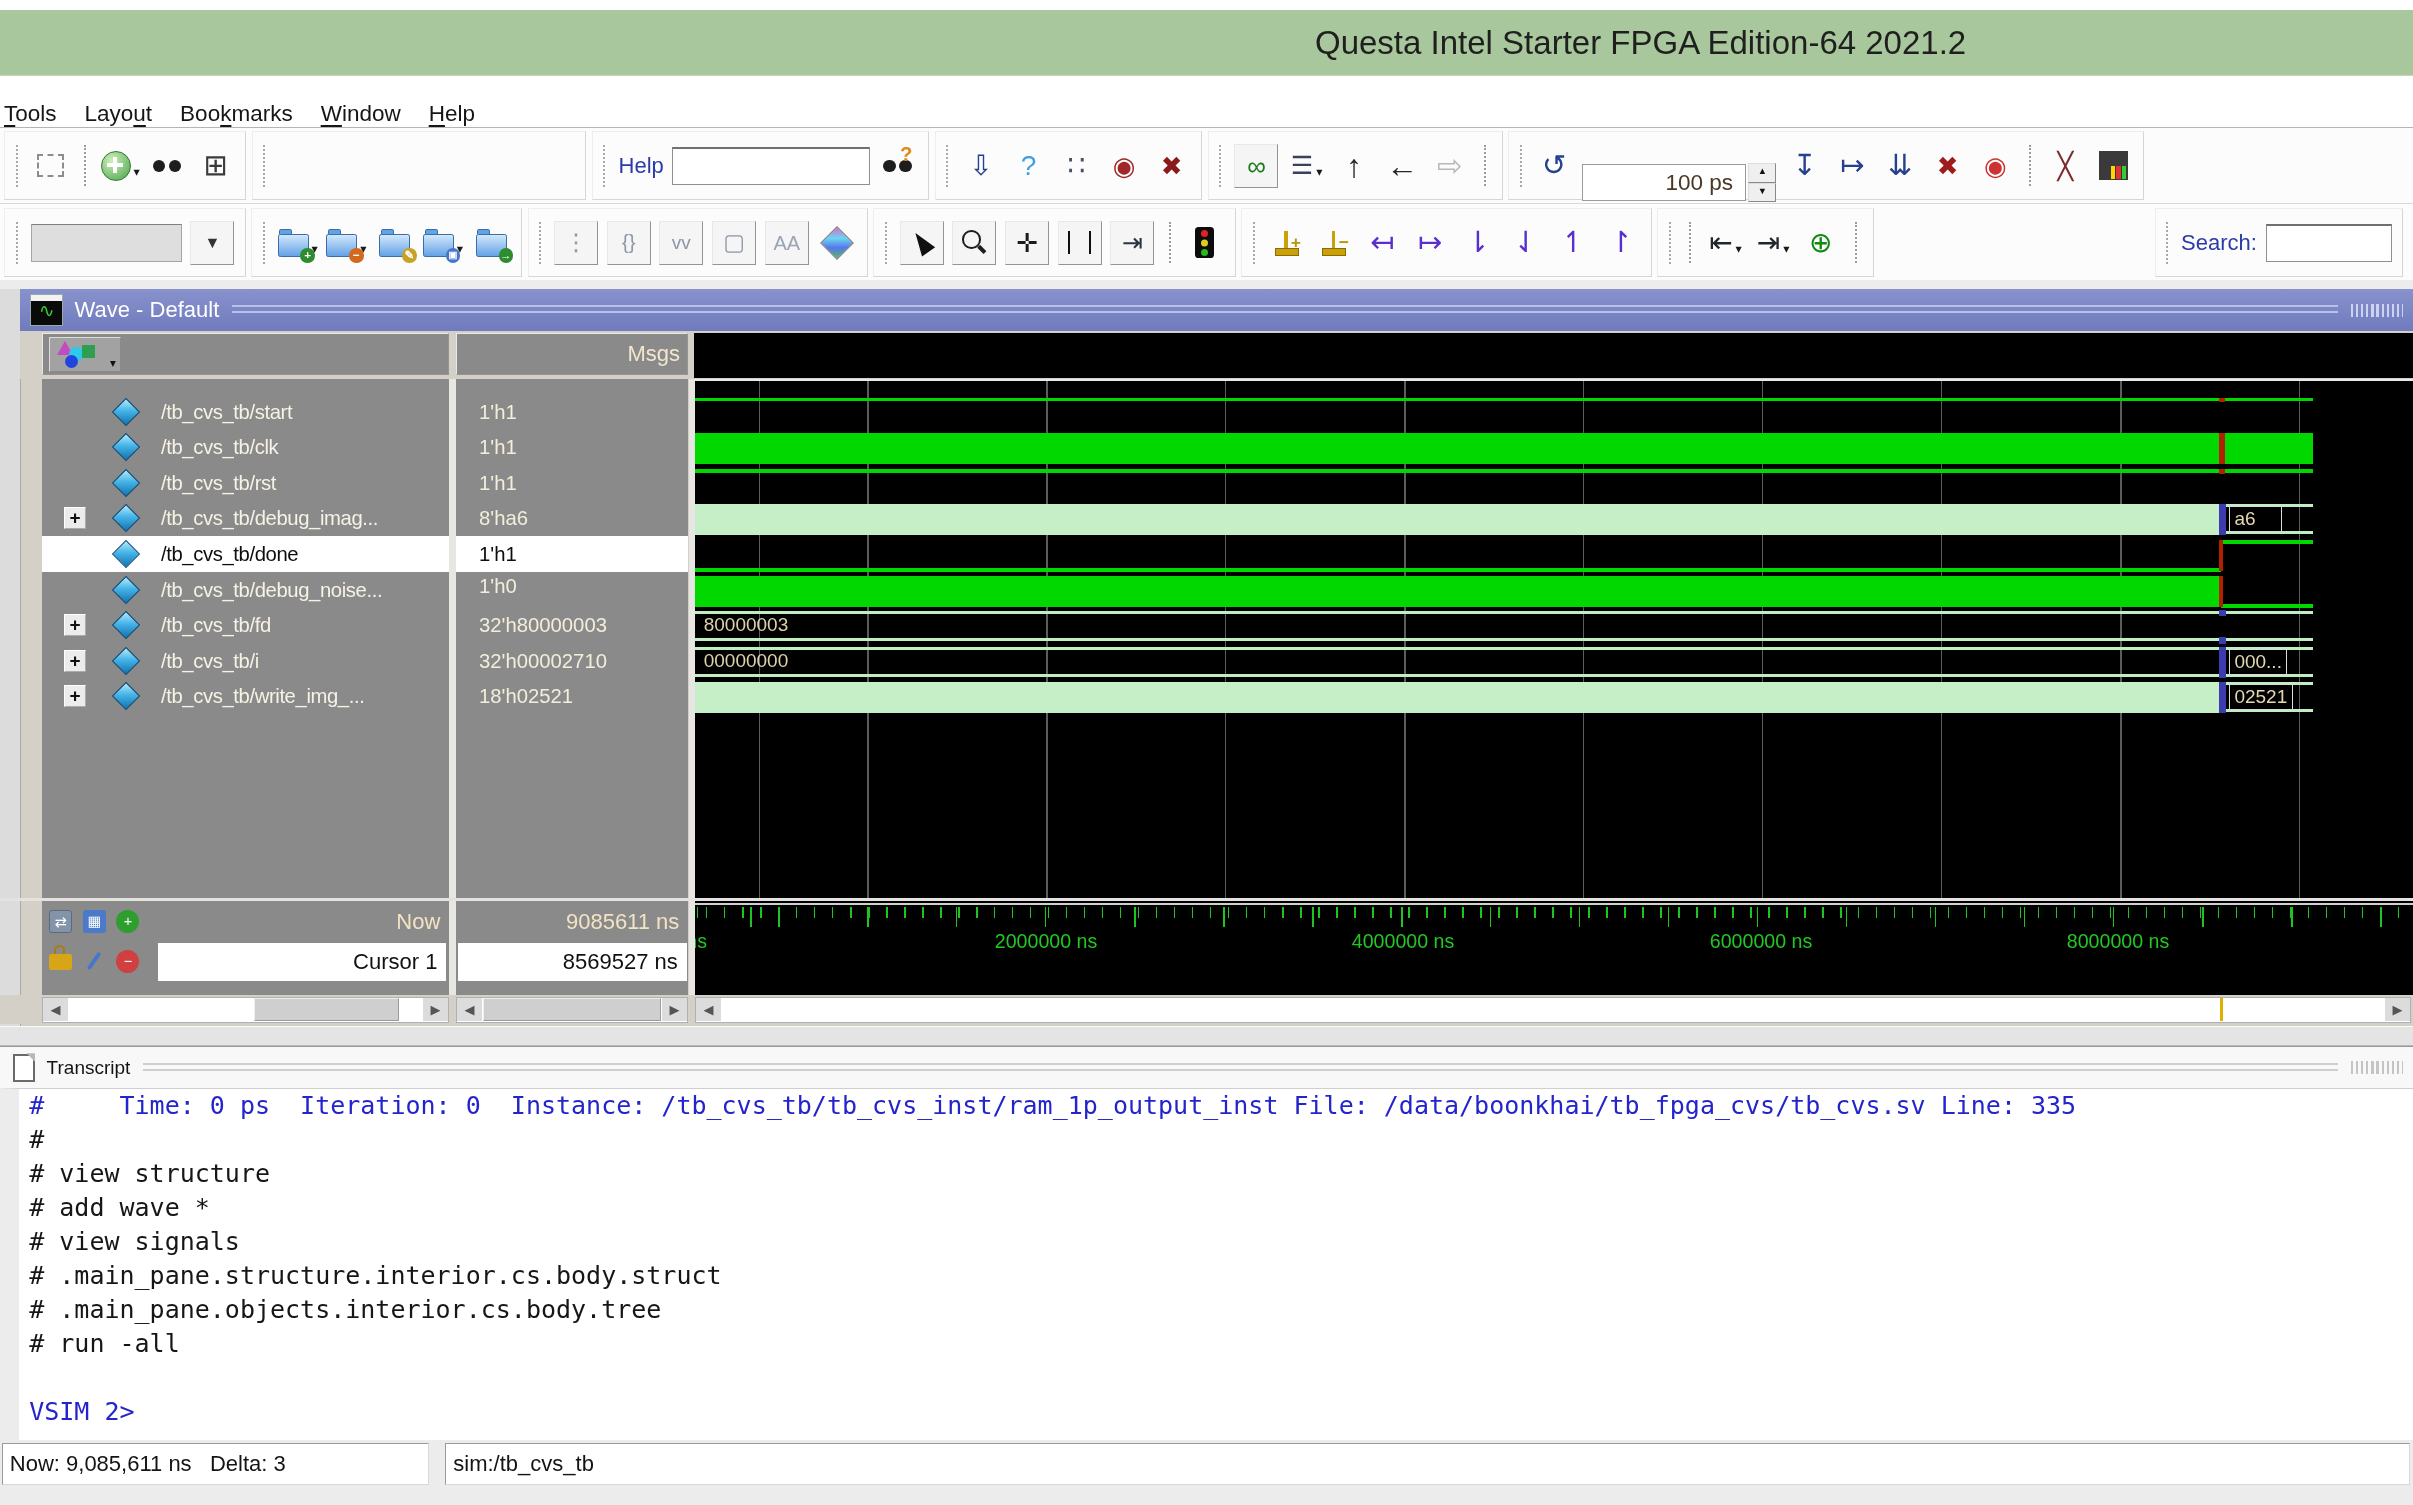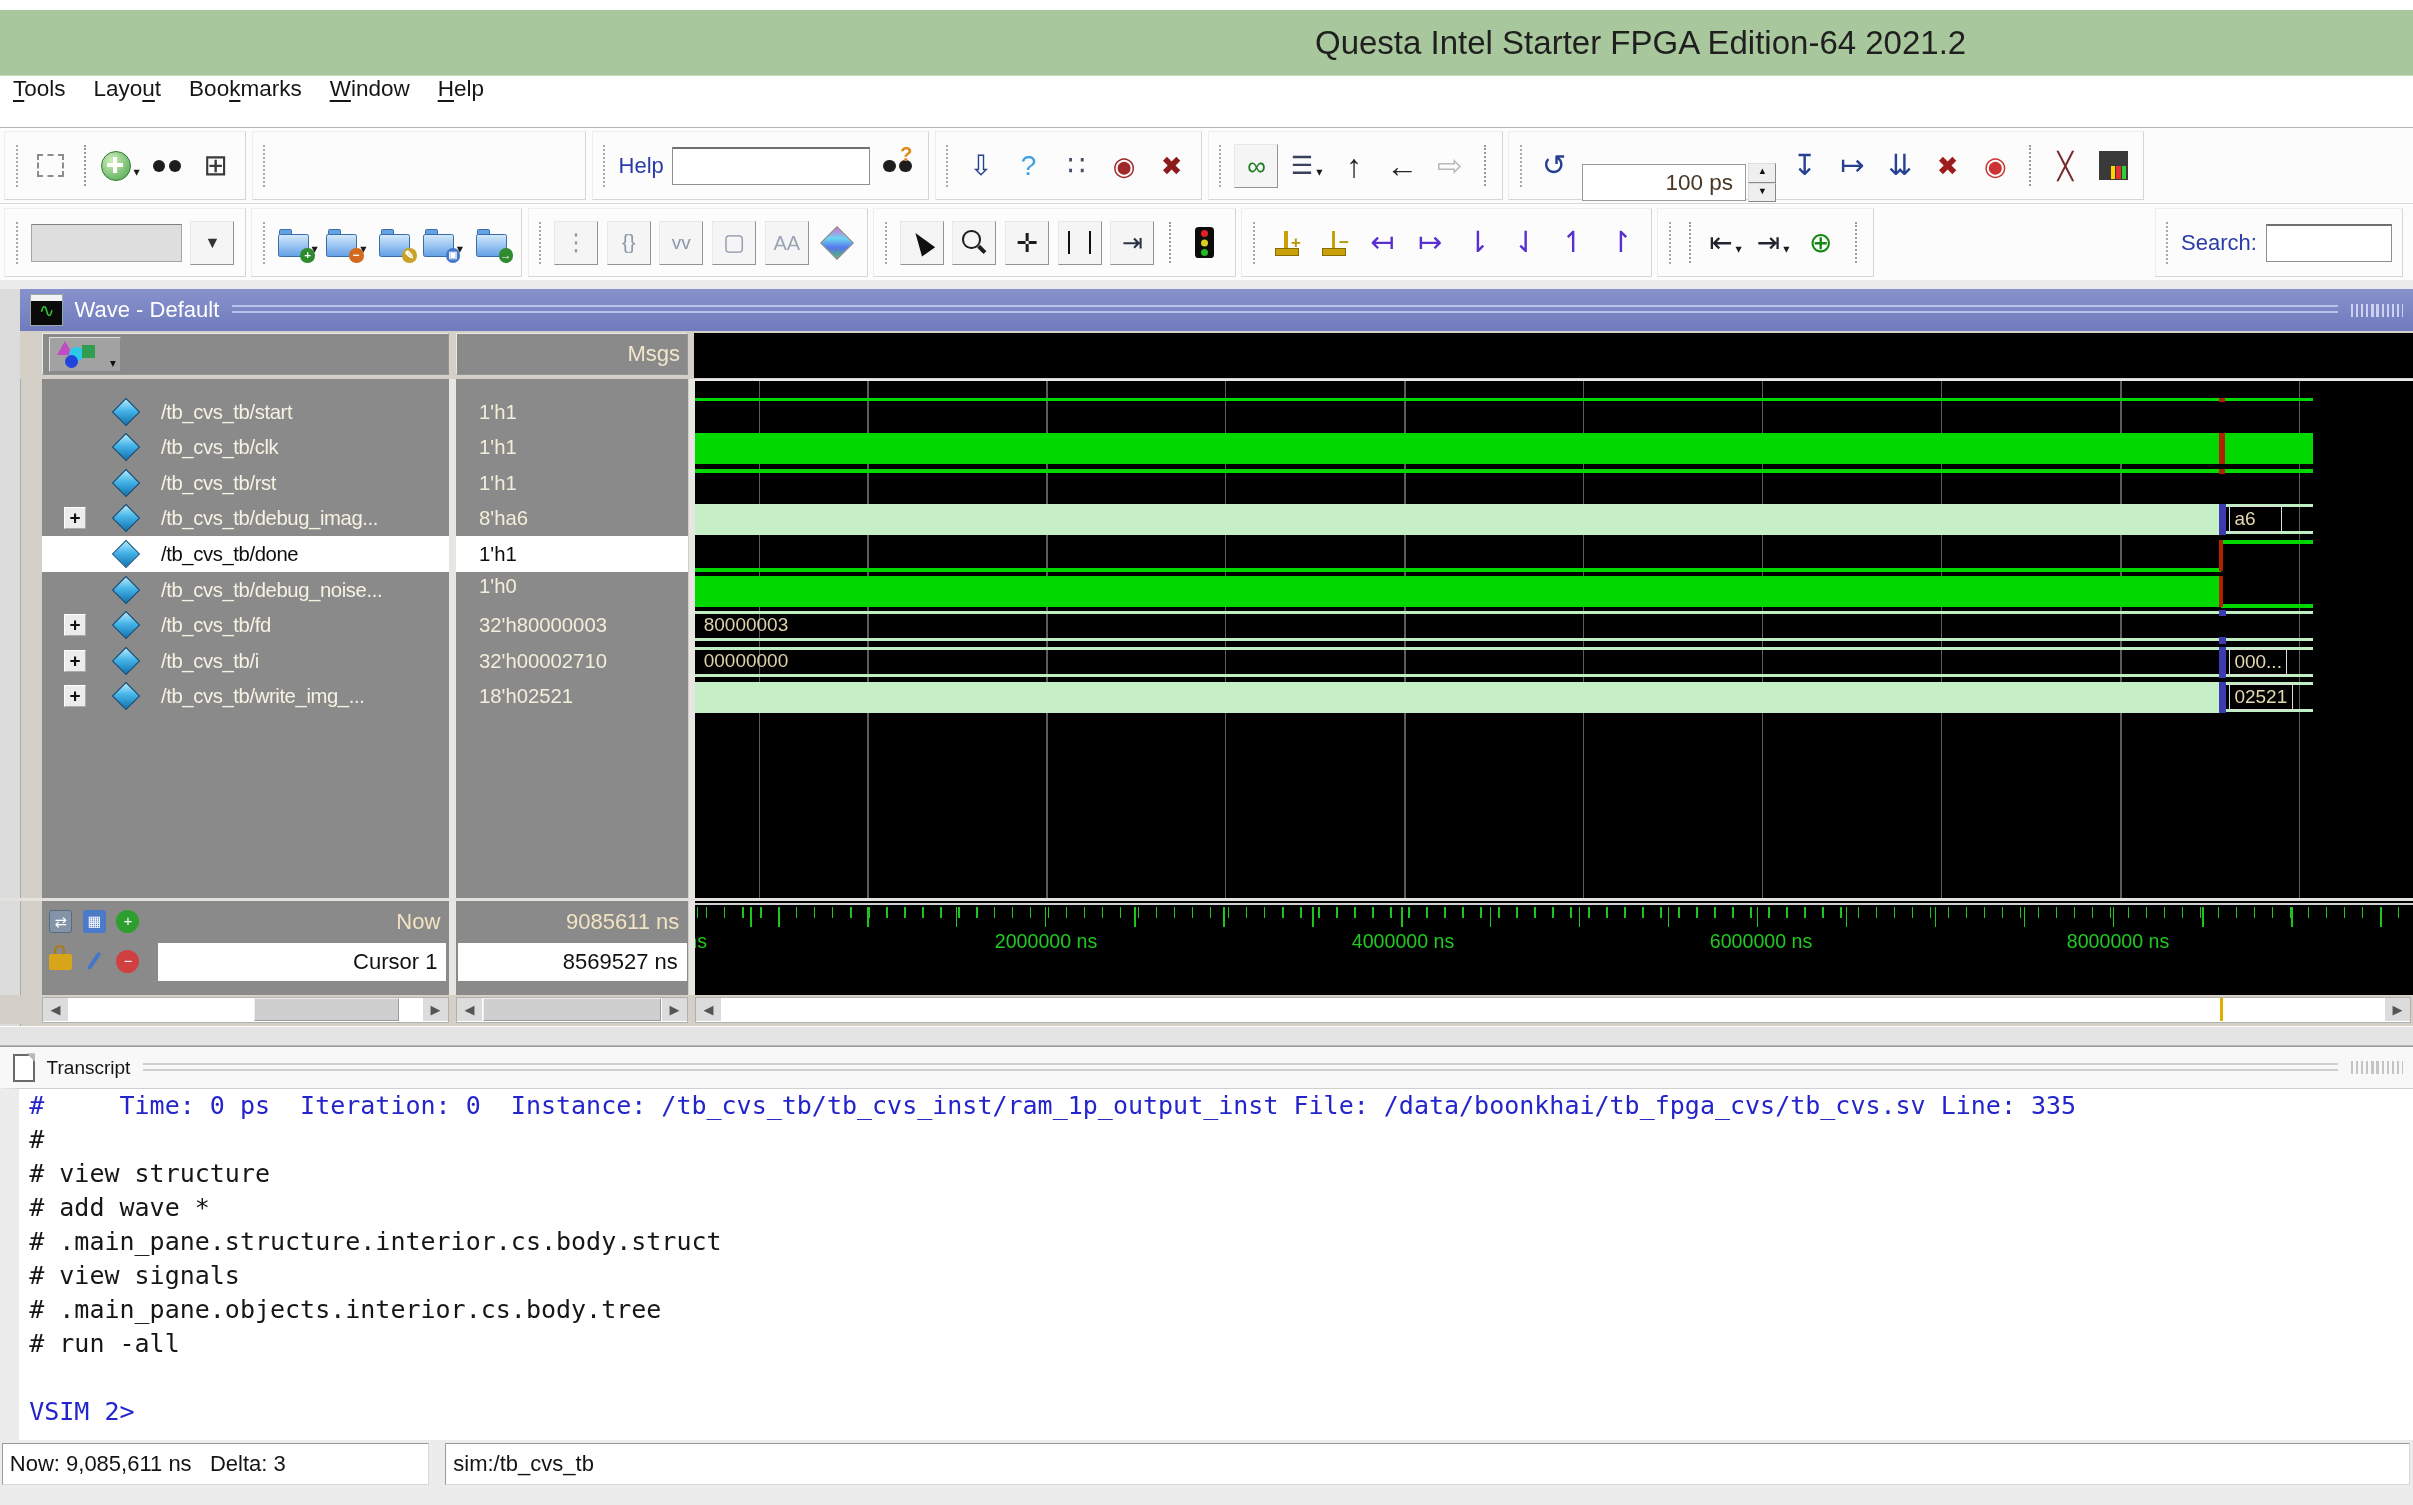--- a/index.html
+++ b/index.html
@@ -2,21 +2,21 @@
 <html style="font-size:11.6px"><head>
 <meta charset="utf-8">
 <style>
   html,body{margin:0;padding:0;background:#fff;}
   body{width:2413px;height:1505px;overflow:hidden;font-family:"Liberation Sans",sans-serif;position:relative;}
   #screen{position:absolute;inset:0;background:#fff;}
   
   #titlebar{position:absolute;left:0;top:10.2px;width:100%;height:65px;background:#a9c79c;border-bottom:2.2px solid #c2d8b6;}
   #titlebar .wtitle{position:absolute;left:1315px;top:0;line-height:65px;font-size:33px;color:#1f1f1f;}
   
-  #menubar{position:absolute;left:0;top:76px;width:100%;height:52px;background:#fff;border-bottom:1.5px solid #b5b5b5;display:flex;align-items:flex-start;padding-left:13px;box-sizing:border-box;}
+  #menubar{position:absolute;left:0;top:76px;width:100%;height:52px;background:#fff;border-bottom:1.5px solid #b5b5b5;display:flex;align-items:flex-end;padding-left:4px;box-sizing:border-box;}
   .menu-item{font-size:22.5px;color:#161616;margin-right:28px;white-space:nowrap;}
   .mn{text-decoration:underline;text-underline-offset:3.6px;}
   
   .tbrow{position:absolute;left:0;width:100%;height:76px;background:#fcfcfc;display:flex;align-items:stretch;padding:2.9px 4.4px;box-sizing:border-box;border-bottom:1.5px solid #d8d8d8;}
   #tb1{top:128px;}
   #tb2{top:205px;}
   #tbbase{position:absolute;left:0;top:280px;width:100%;height:8.7px;background:#ececec;border-bottom:1.5px solid #b0b0b0;}
   .tbgroup{display:flex;align-items:center;gap:8.7px;padding:0 10.2px;margin-right:5.8px;border:1.5px solid #d6d6d6;border-top-color:#eee;border-left-color:#eee;background:#fcfcfc;}
   .tbgroup::before{content:"";border-left:2.2px dotted #a8a8a8;height:42px;margin-right:4.4px;}
   .tlabel{font-size:22px;color:#2a3aa8;}
@@ -625,22 +625,22 @@
       <span class="trico"></span>
       <span class="trlabel">Transcript</span>
       <span class="draghandle gray"></span>
       <span class="dotgrip gray"></span>
     </div>
     <div id="trbody">
         <div class="tline blue">#     Time: 0 ps  Iteration: 0  Instance: /tb_cvs_tb/tb_cvs_inst/ram_1p_output_inst File: /data/boonkhai/tb_fpga_cvs/tb_cvs.sv Line: 335</div>
         <div class="tline">#</div>
         <div class="tline"># view structure</div>
         <div class="tline"># add wave *</div>
+        <div class="tline"># view signals</div>
         <div class="tline"># .main_pane.structure.interior.cs.body.struct</div>
-        <div class="tline"># view signals</div>
         <div class="tline"># .main_pane.objects.interior.cs.body.tree</div>
         <div class="tline"># run -all</div>
         <div class="tline"> </div>
         <div class="tline blue">VSIM 2&gt;</div>
       </div>
   </div>
 
   <div id="statusbar">
     <div class="statbox" style="left:1.5px;width:427px;">
       <span>Now: 9,085,611 ns   Delta: 3</span>

